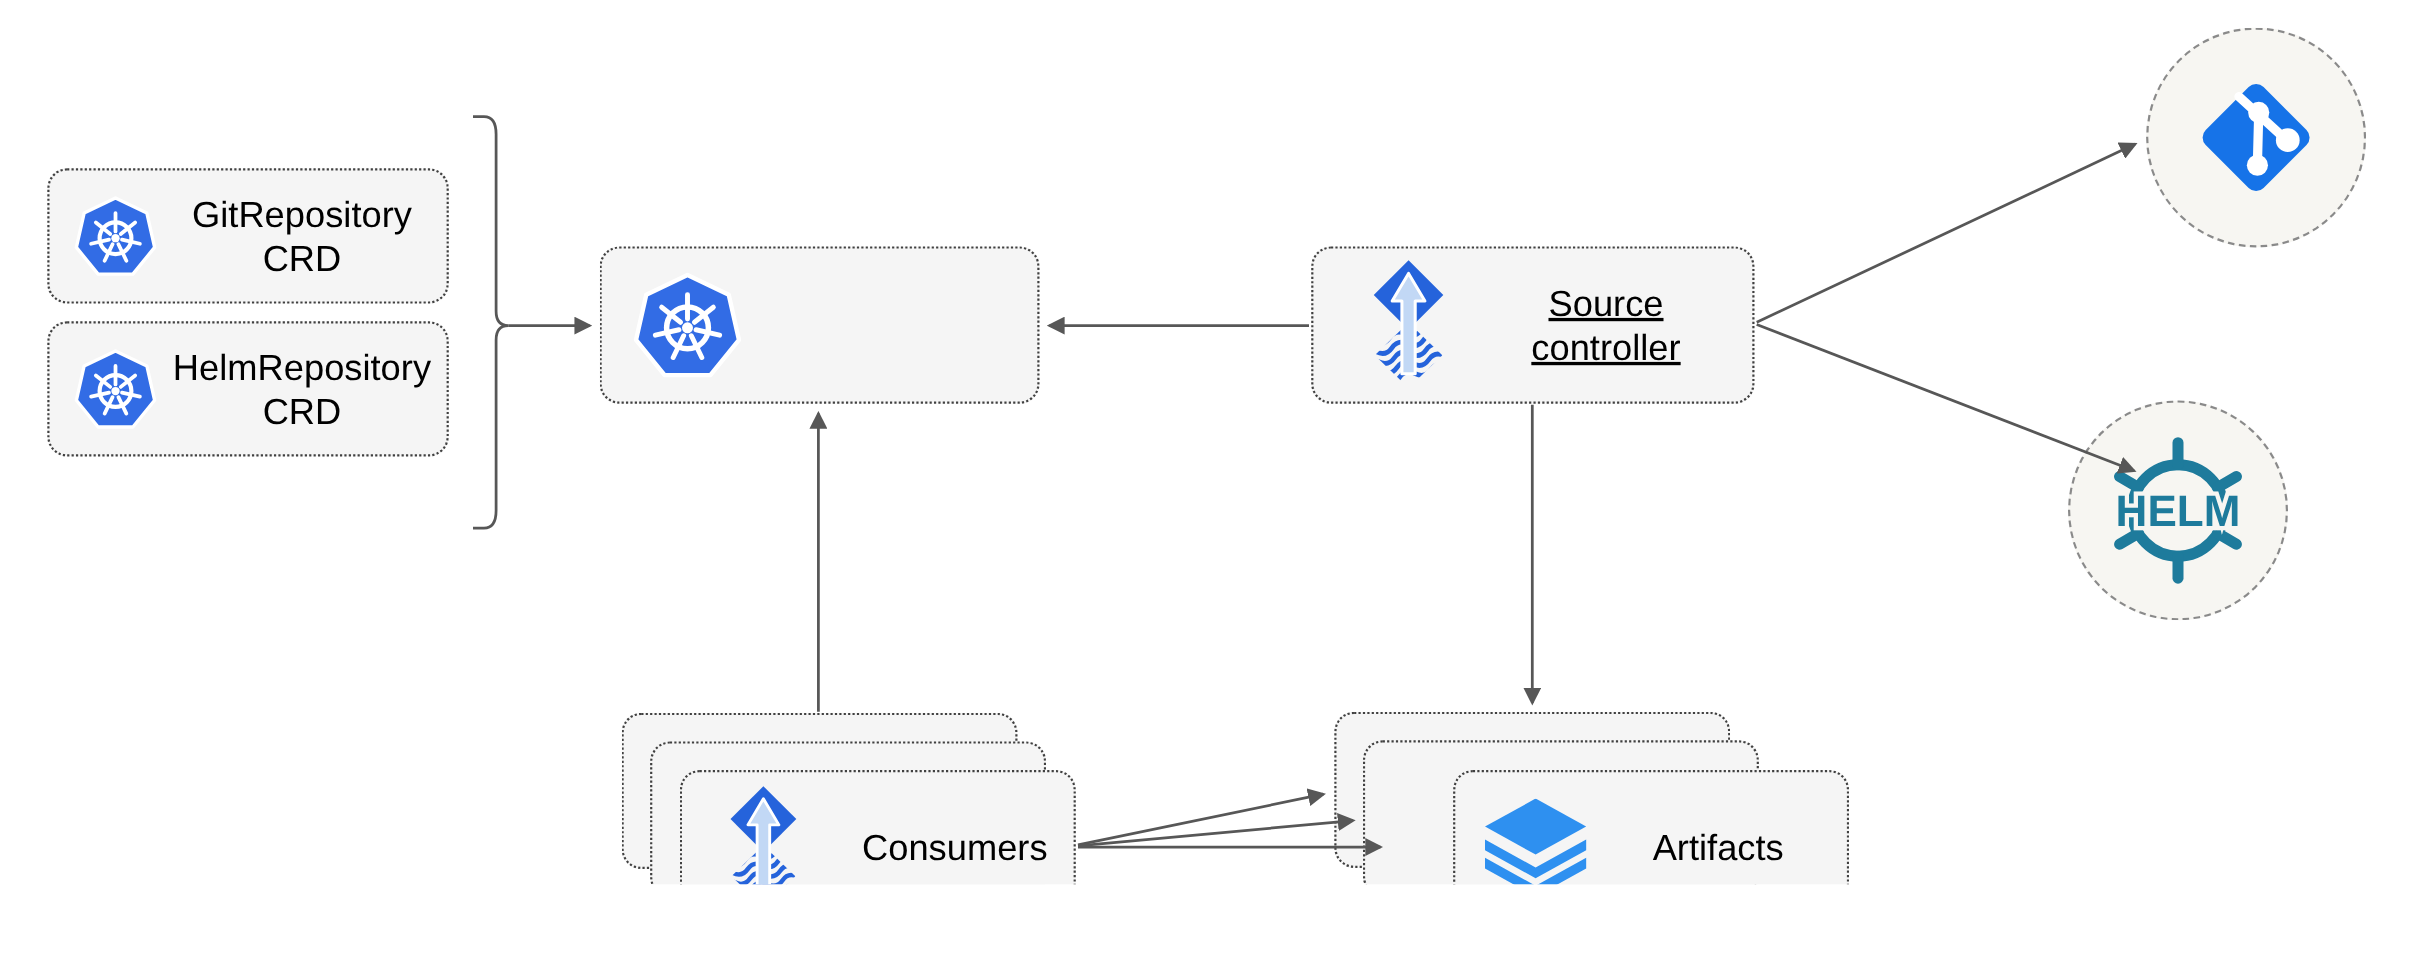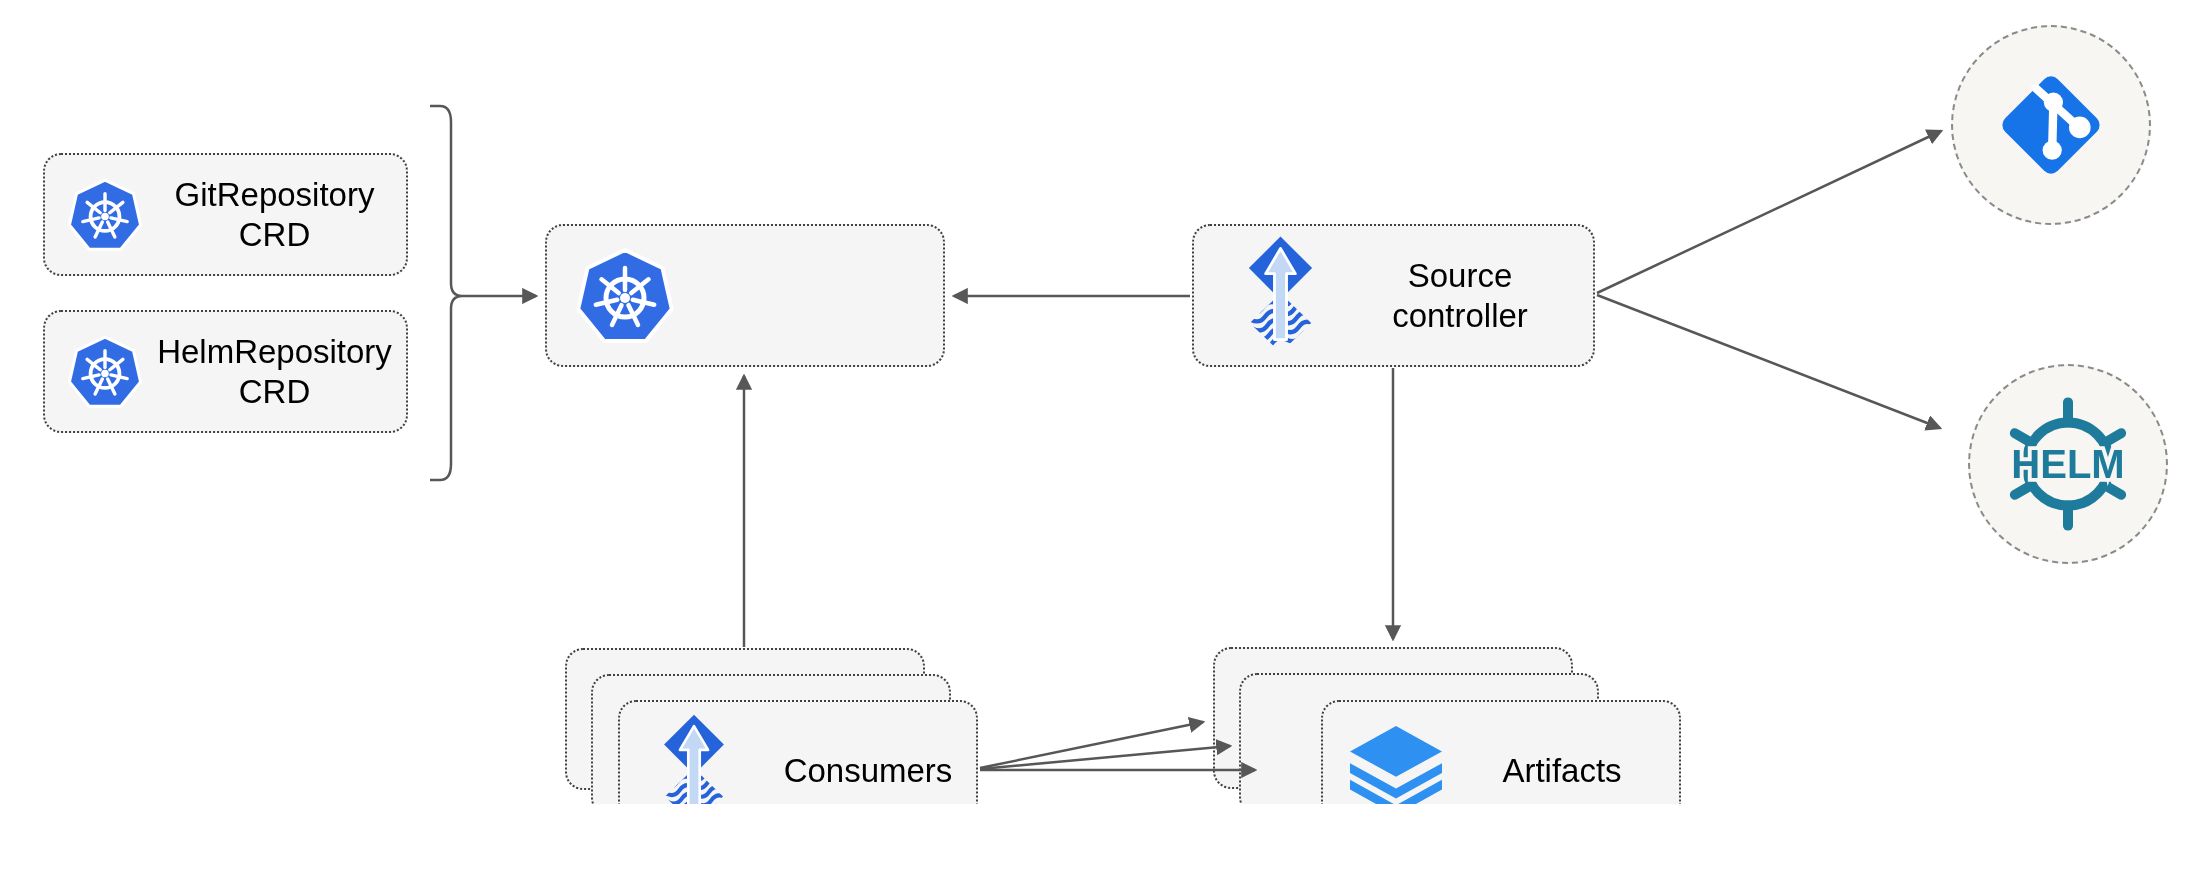--- a/index.html
+++ b/index.html
@@ -42,21 +42,21 @@
     box-sizing:border-box;
     display:flex;
     align-items:center;
     justify-content:center;
   }
   .icon{flex:none;display:block;}
   #edges{
     position:absolute;left:0;top:0;z-index:10;
     pointer-events:none;
   }
-  .lbl-narrow{max-width:210px;margin:12px auto;}
+  .lbl-narrow{max-width:210px;margin:12px auto;text-decoration:underline;}
 </style>
 </head>
 <body>
 
 <div class="canvas">
 
   <svg width="0" height="0" style="position:absolute" aria-hidden="true">
     <defs>
       <symbol id="sym-k8s" viewBox="0 0 100 100">
         <polygon points="50,4 87.5,22 96.8,63 70.8,95 29.2,95 3.2,63 12.5,22" fill="#326ce5" stroke="#ffffff" stroke-width="4" stroke-linejoin="round"></polygon>
@@ -112,21 +112,21 @@
     </defs>
   </svg>
 
   <div class="node" style="left:43px;top:153px;width:365px;height:123px;padding-left:22px;">
     <svg class="icon" width="76" height="76">
         <use href="#sym-k8s"></use>
       </svg>
     <div class="label">GitRepository CRD</div>
   </div>
 
-  <div class="node" style="left:43px;top:310px;width:365px;height:123px;padding-left:22px;justify-content:center;">
+  <div class="node" style="left:43px;top:292px;width:365px;height:123px;padding-left:22px;justify-content:center;">
     <svg class="icon" width="76" height="76">
         <use href="#sym-k8s"></use>
       </svg>
     <div class="label">HelmRepository CRD</div>
   </div>
 
   <div class="node" style="left:545px;top:224px;width:400px;height:143px;padding-left:28px;">
     <svg class="icon" width="100" height="100">
         <use href="#sym-k8s"></use>
       </svg>
@@ -158,21 +158,21 @@
       </svg>
     <div class="label">Artifacts</div>
   </div>
 
   <div class="endpoint" style="left:1951px;top:25px;">
     <svg width="120" height="120">
         <use href="#sym-git"></use>
       </svg>
   </div>
 
-  <div class="endpoint" style="left:1968px;top:364px;">
+  <div class="endpoint" style="left:1880px;top:364px;">
     <svg width="154" height="154" viewBox="0 0 100 100">
       <g stroke="#1e7b9c" fill="none" stroke-width="6.5" stroke-linecap="round">
         <circle cx="50" cy="50" r="27"></circle>
         <line x1="50" y1="23" x2="50" y2="10"></line>
         <line x1="73.4" y1="36.5" x2="84.5" y2="30"></line>
         <line x1="26.6" y1="36.5" x2="15.5" y2="30"></line>
         <line x1="26.6" y1="63.5" x2="15.5" y2="70"></line>
         <line x1="73.4" y1="63.5" x2="84.5" y2="70"></line>
         <line x1="50" y1="77" x2="50" y2="90"></line>
       </g>

